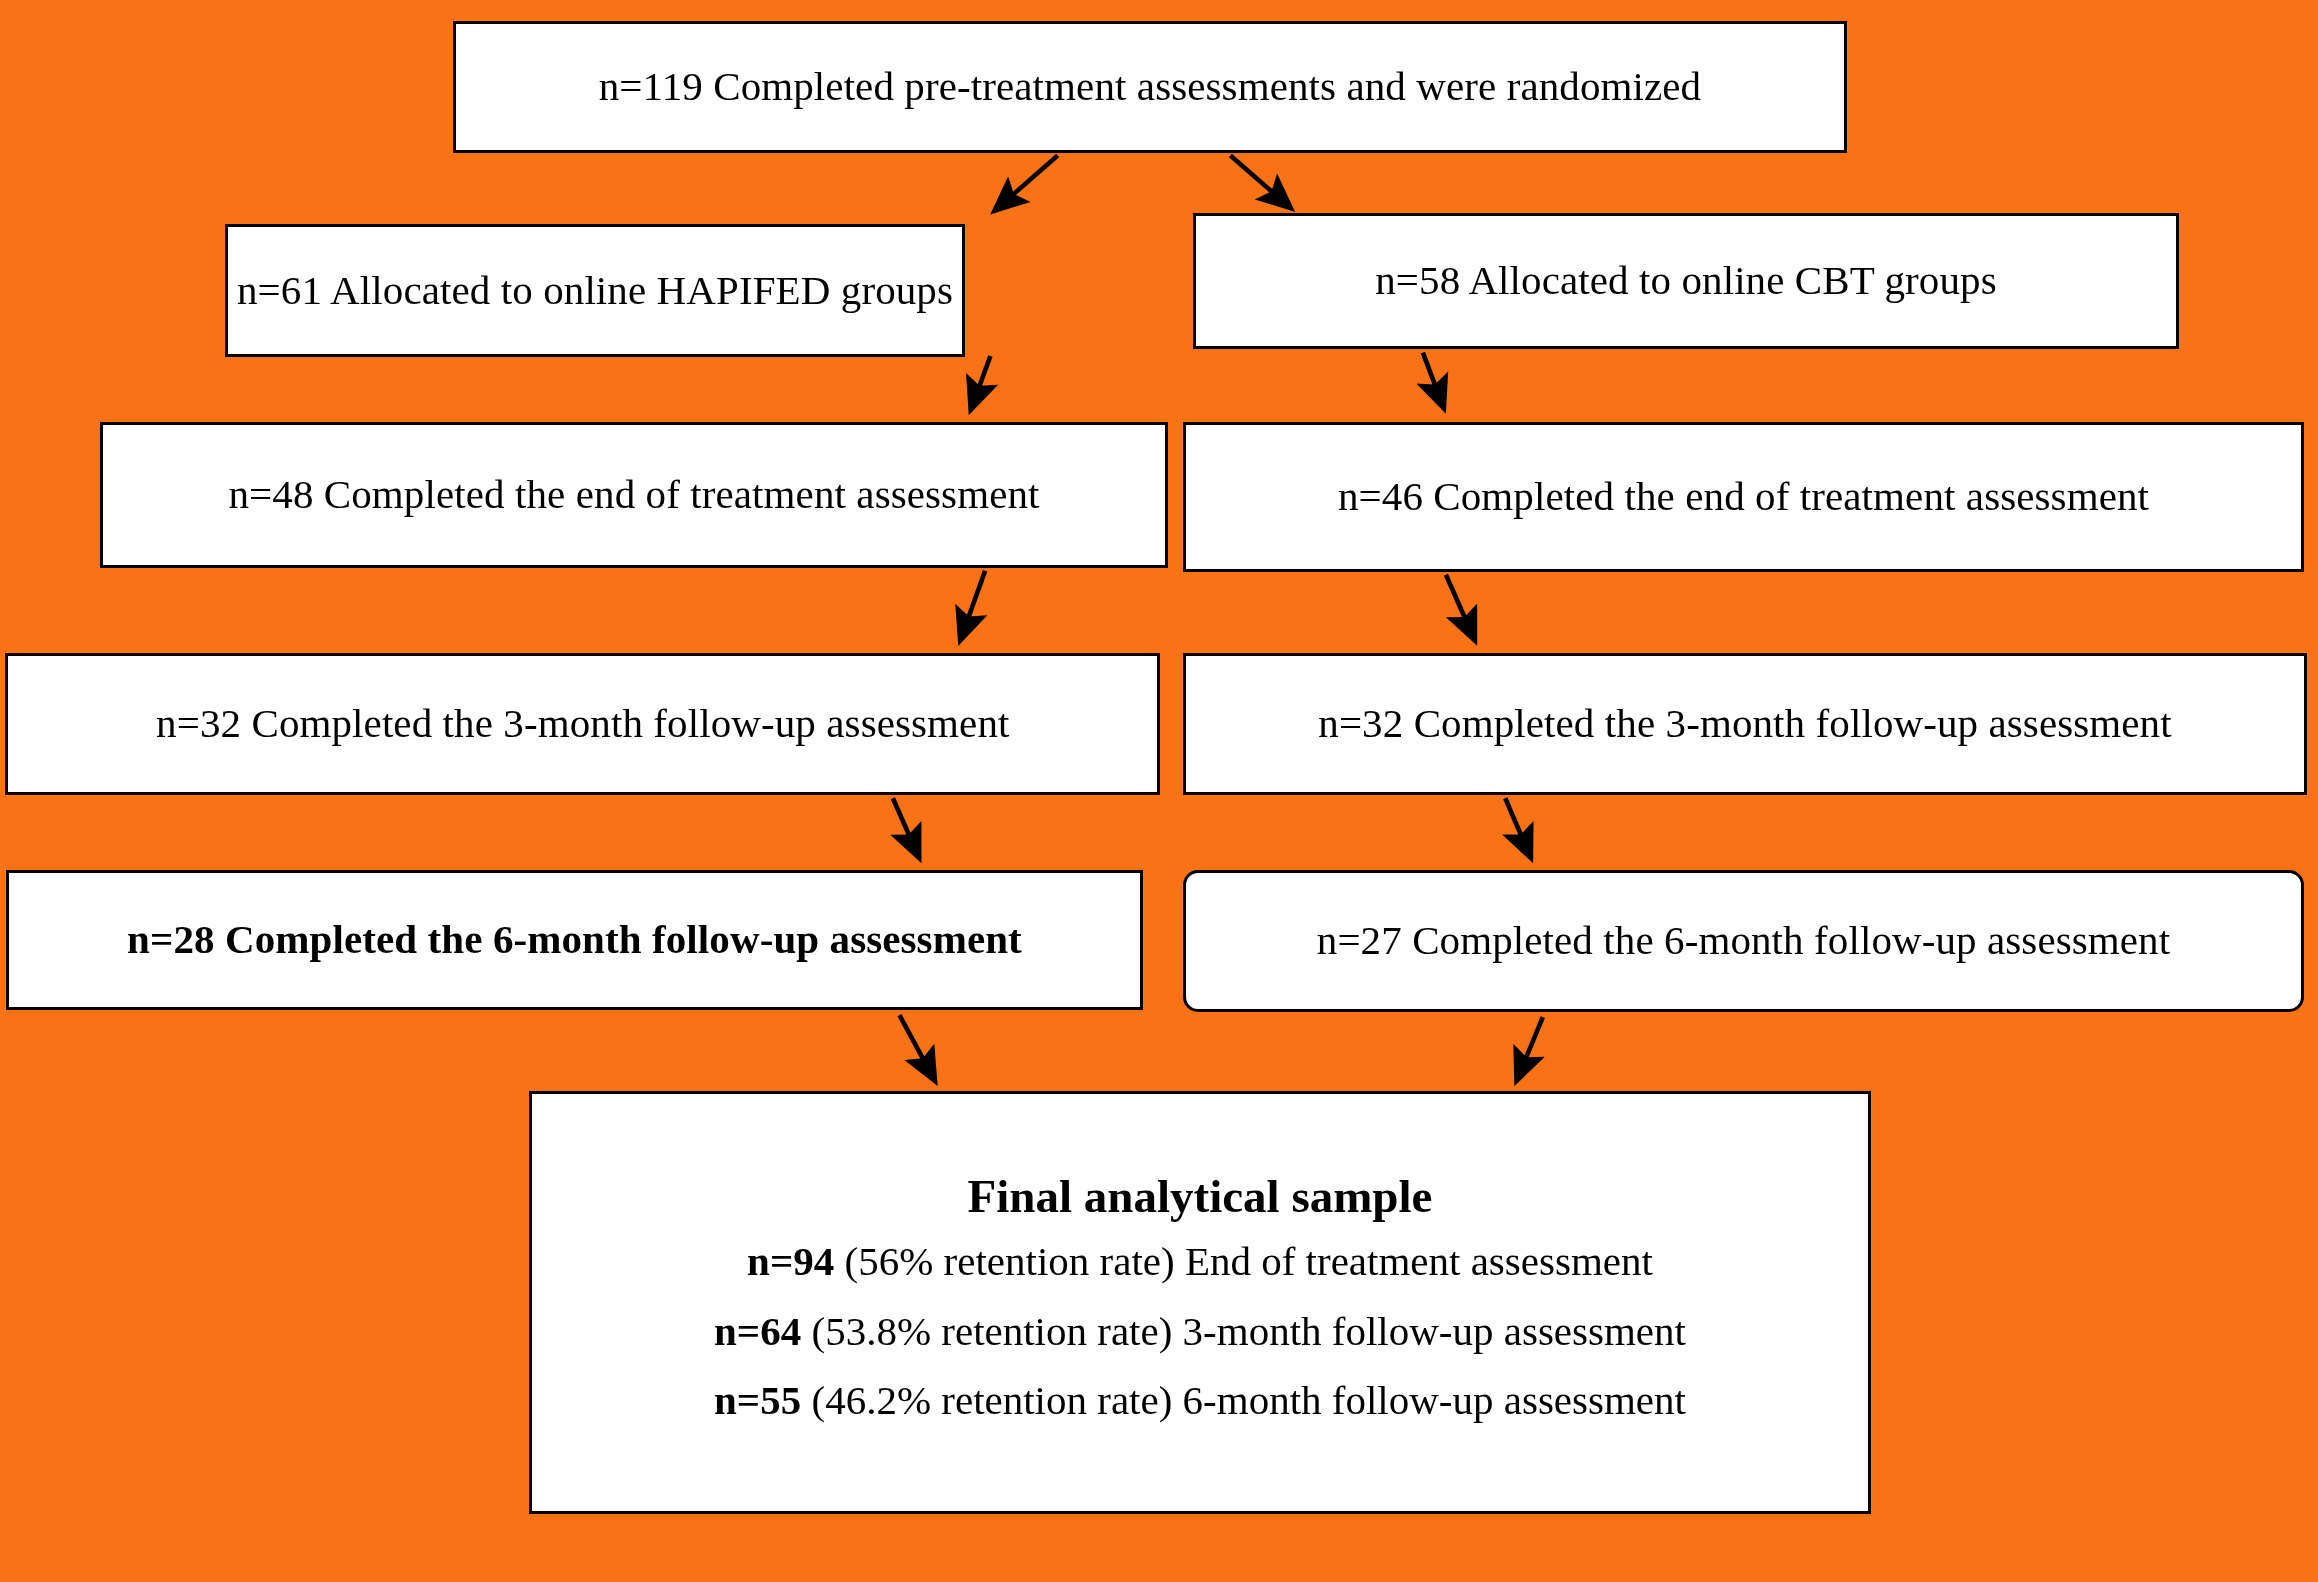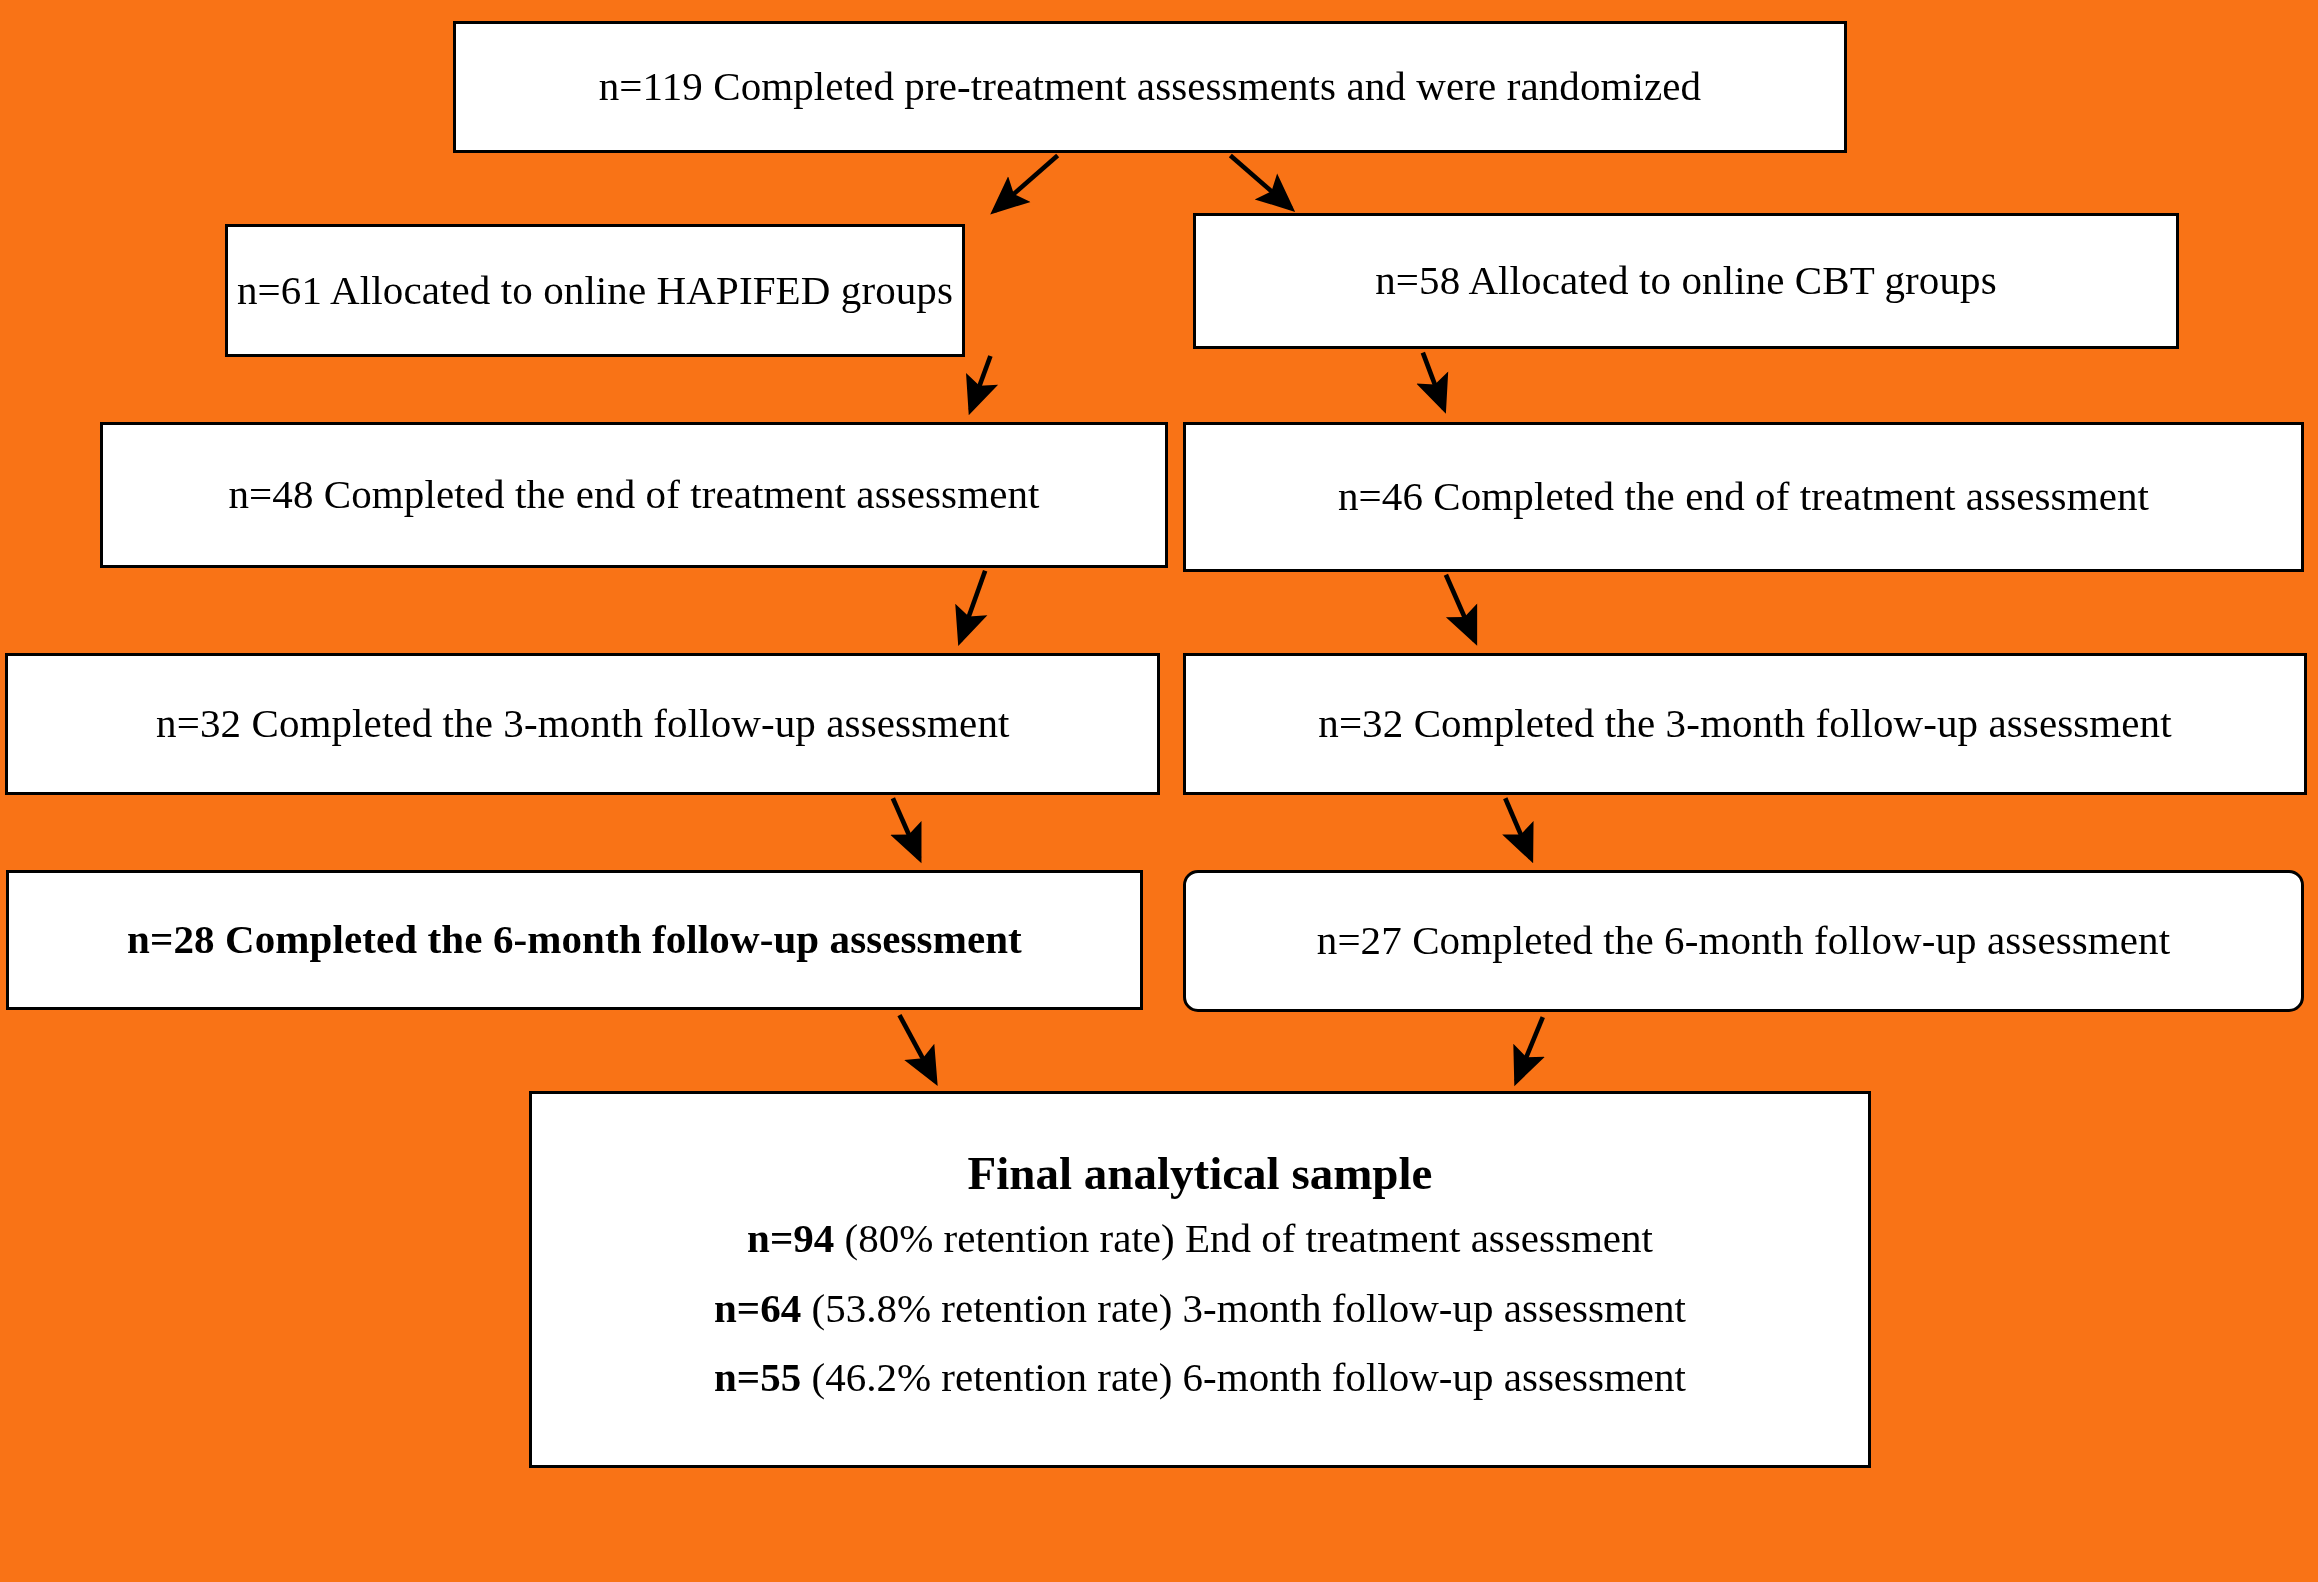--- a/index.html
+++ b/index.html
@@ -40,21 +40,21 @@
   #box-alloc-l  { left: 225px;  top: 224px;  width: 740px; height: 133px; }
   #box-alloc-r  { left: 1193px; top: 213px;  width: 986px; height: 136px; }
   #box-eot-l    { left: 100px;  top: 422px;  width: 1068px; height: 146px; }
   #box-eot-r    { left: 1183px; top: 422px;  width: 1121px; height: 150px; }
   #box-fu3-l    { left: 5.3px;    top: 653px;  width: 1155px; height: 142px; }
   #box-fu3-r    { left: 1183px; top: 653px;  width: 1124px; height: 142px; }
   #box-fu6-l    { left: 6px;   top: 870px; width: 1137px; height: 140px; font-weight: bold; }
   #box-fu6-r    { left: 1183px; top: 870px; width: 1121px; height: 142px; border-radius: 15px; }
 
   #box-final {
-    left: 529px; top: 1091px; width: 1342px; height: 377px;
+    left: 529px; top: 1091px; width: 1342px; height: 423px;
     flex-direction: column;
     justify-content: center;
     align-items: center;
   }
   #box-final .final-title {
     font-size: 47px;
     font-weight: bold;
     margin: 0 0 4px 0;
     white-space: nowrap;
   }
@@ -133,21 +133,21 @@
     <span class="txt">n=28 Completed the 6-month follow-up assessment</span>
   </div>
 
   <div class="box" id="box-fu6-r">
     <span class="txt">n=27 Completed the 6-month follow-up assessment</span>
   </div>
 
   <div class="box" id="box-final">
     <div class="final-title">Final analytical sample</div>
     <div class="final-line">
-      <b>n=94</b><span> (80% retention rate) End of treatment assessment</span>
+      <b>n=94</b><span> (56% retention rate) End of treatment assessment</span>
     </div>
     <div class="final-line">
       <b>n=64</b><span> (53.8% retention rate) 3-month follow-up assessment</span>
     </div>
     <div class="final-line">
       <b>n=55</b><span> (46.2% retention rate) 6-month follow-up assessment</span>
     </div>
   </div>
 
 </div>

